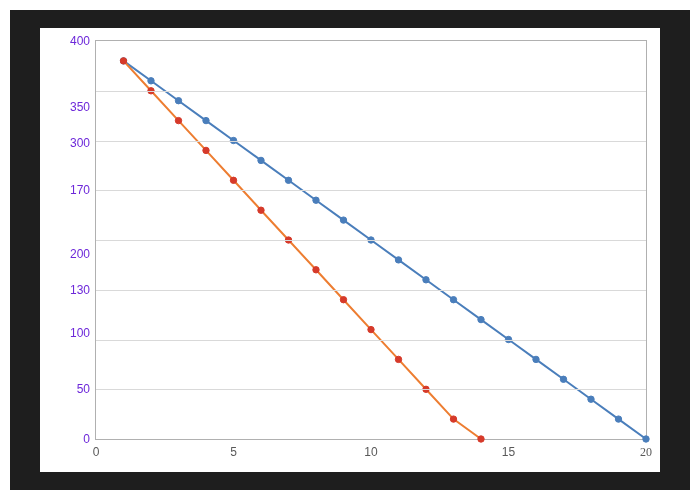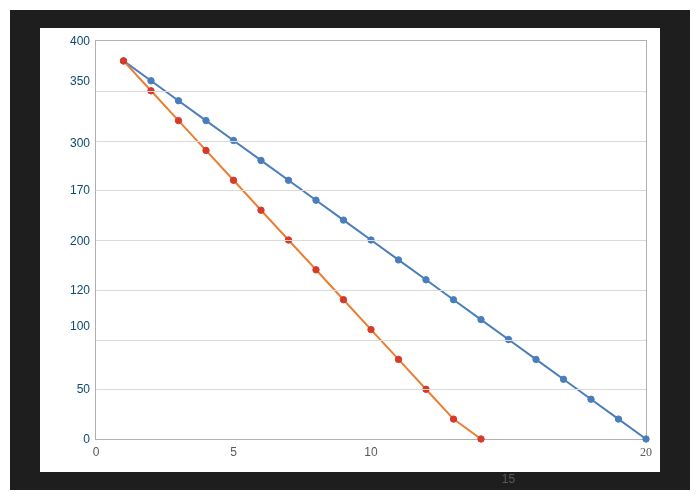--- a/index.html
+++ b/index.html
@@ -41,21 +41,21 @@
     left: 0;
     width: 100%;
     height: 0;
     border-top: 1px solid #d9d9d9;
   }
   .tick-y {
     position: absolute;
     right: 100%;
     padding-right: 6px;
     font-size: 12px;
-    color: #0c4a6e;
+    color: #6d28d9;
     transform: translateY(-50%);
     white-space: nowrap;
   }
   .tick-x {
     position: absolute;
     top: 100%;
     padding-top: 6px;
     font-size: 12px;
     color: #595959;
     transform: translateX(-50%);
@@ -122,32 +122,32 @@
             <circle cx="302.5" cy="318.4" r="3.2" class="marker" fill="#d63a2a" stroke="#d63a2a"></circle>
             <circle cx="330.0" cy="348.3" r="3.2" class="marker" fill="#d63a2a" stroke="#d63a2a"></circle>
             <circle cx="357.5" cy="378.1" r="3.2" class="marker" fill="#d63a2a" stroke="#d63a2a"></circle>
             <circle cx="385.0" cy="398.0" r="3.2" class="marker" fill="#d63a2a" stroke="#d63a2a"></circle>
           </g>
         </svg>
     <div class="tick-y" style="top: 398px;">0</div>
         <div class="gridline-h" style="top: 348.25px;"></div>
         <div class="tick-y" style="top: 348.25px;">50</div>
         <div class="gridline-h" style="top: 298.5px;"></div>
-        <div class="tick-y" style="top: 285px;">100</div>
+        <div class="tick-y" style="top: 292px;">100</div>
         <div class="gridline-h" style="top: 248.75px;"></div>
-        <div class="tick-y" style="top: 248.75px;">120</div>
+        <div class="tick-y" style="top: 248.75px;">130</div>
         <div class="gridline-h" style="top: 199px;"></div>
-        <div class="tick-y" style="top: 200px;">200</div>
+        <div class="tick-y" style="top: 213px;">200</div>
         <div class="gridline-h" style="top: 149.25px;"></div>
         <div class="tick-y" style="top: 149.25px;">170</div>
         <div class="gridline-h" style="top: 99.5px;"></div>
         <div class="tick-y" style="top: 102px;">300</div>
         <div class="gridline-h" style="top: 49.75px;"></div>
-        <div class="tick-y" style="top: 40px;">350</div>
+        <div class="tick-y" style="top: 66px;">350</div>
         <div class="tick-y" style="top: 0px;">400</div>
         <div class="tick-x" style="left: 0px;">0</div>
         <div class="tick-x" style="left: 137.5px;">5</div>
         <div class="tick-x" style="left: 275px;">10</div>
-        <div class="tick-x" style="left: 412.5px; margin-top: 27px;">15</div>
+        <div class="tick-x" style="left: 412.5px;">15</div>
         <div class="tick-x" style="left: 550px; font-family: Liberation Serif, serif;">20</div>
       </div>
   </div>
 </div>
 
 </body></html>

